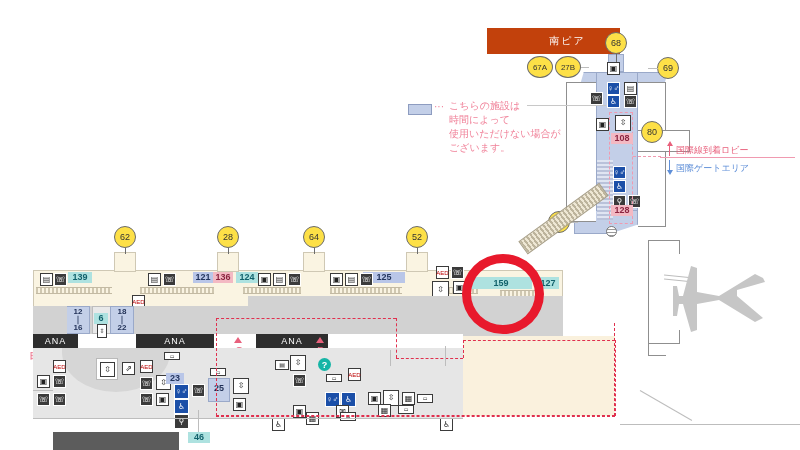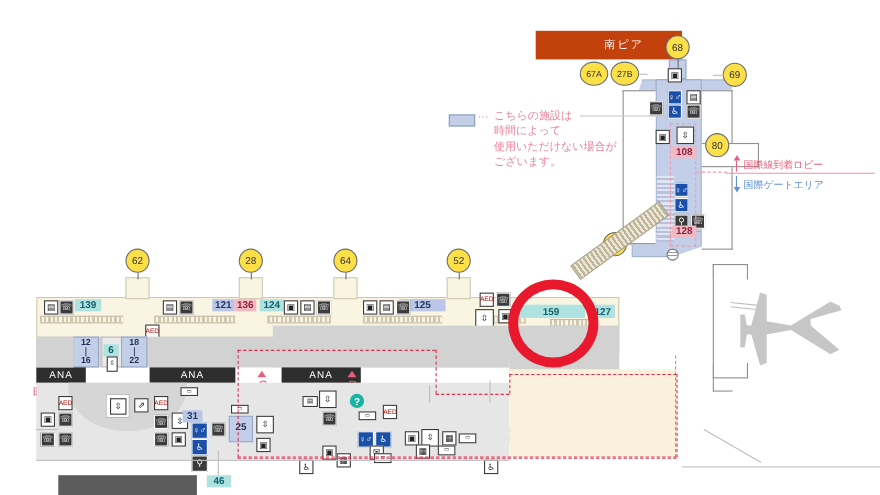--- a/index.html
+++ b/index.html
@@ -331,21 +331,21 @@
   <div class="abs chip white" style="left:37px;top:393px;">▣</div>
   <div class="abs chip" style="left:37px;top:393px;">☏</div>
 
   <div class="abs chip aed" style="left:140px;top:360px;">AED</div>
   <div class="abs chip" style="left:140px;top:377px;">☏</div>
   <div class="abs chip" style="left:140px;top:393px;">☏</div>
   <div class="abs chip white" style="left:156px;top:375px;width:15px;height:15px;">⇳</div>
   <div class="abs chip white" style="left:156px;top:393px;">▣</div>
 
   <div class="abs tag peri" style="left:166px;top:373px;width:18px;">
-    <span>31</span></div>
+    <span>23</span></div>
   <div class="abs chip blue" style="left:174px;top:384px;width:15px;height:15px;">♀♂</div>
   <div class="abs chip blue" style="left:174px;top:399px;width:15px;height:15px;">♿</div>
   <div class="abs chip" style="left:174px;top:414px;width:15px;height:15px;">⚲</div>
   <div class="abs chip" style="left:192px;top:384px;">☏</div>
   <div class="abs" style="left:208px;top:378px;width:22px;height:24px;background:#c3cfe8;border:1px solid #9aa9c9;box-sizing:border-box;"></div>
   <div class="abs tag" style="left:210px;top:383px;width:18px;background:none;">
     <span>25</span></div>
   <div class="abs chip white" style="left:233px;top:378px;width:16px;height:16px;">⇳</div>
   <div class="abs chip white" style="left:233px;top:398px;">▣</div>
   <div class="abs tag teal" style="left:188px;top:432px;width:22px;">

